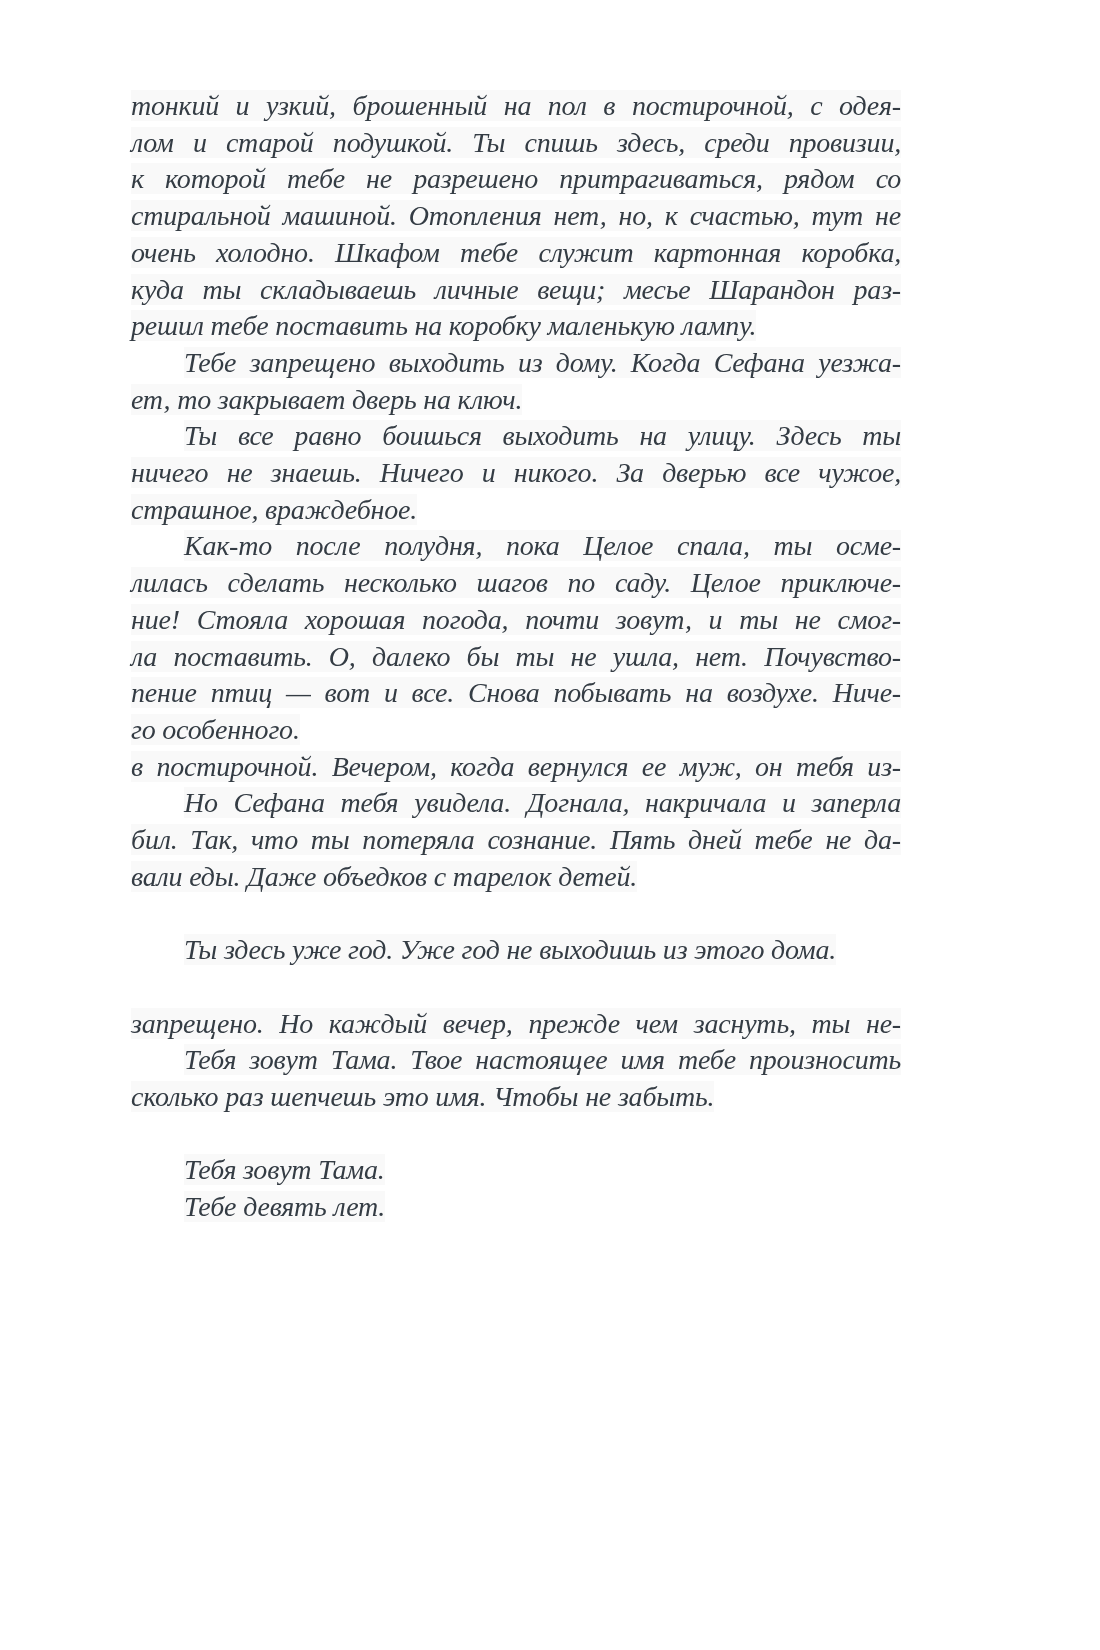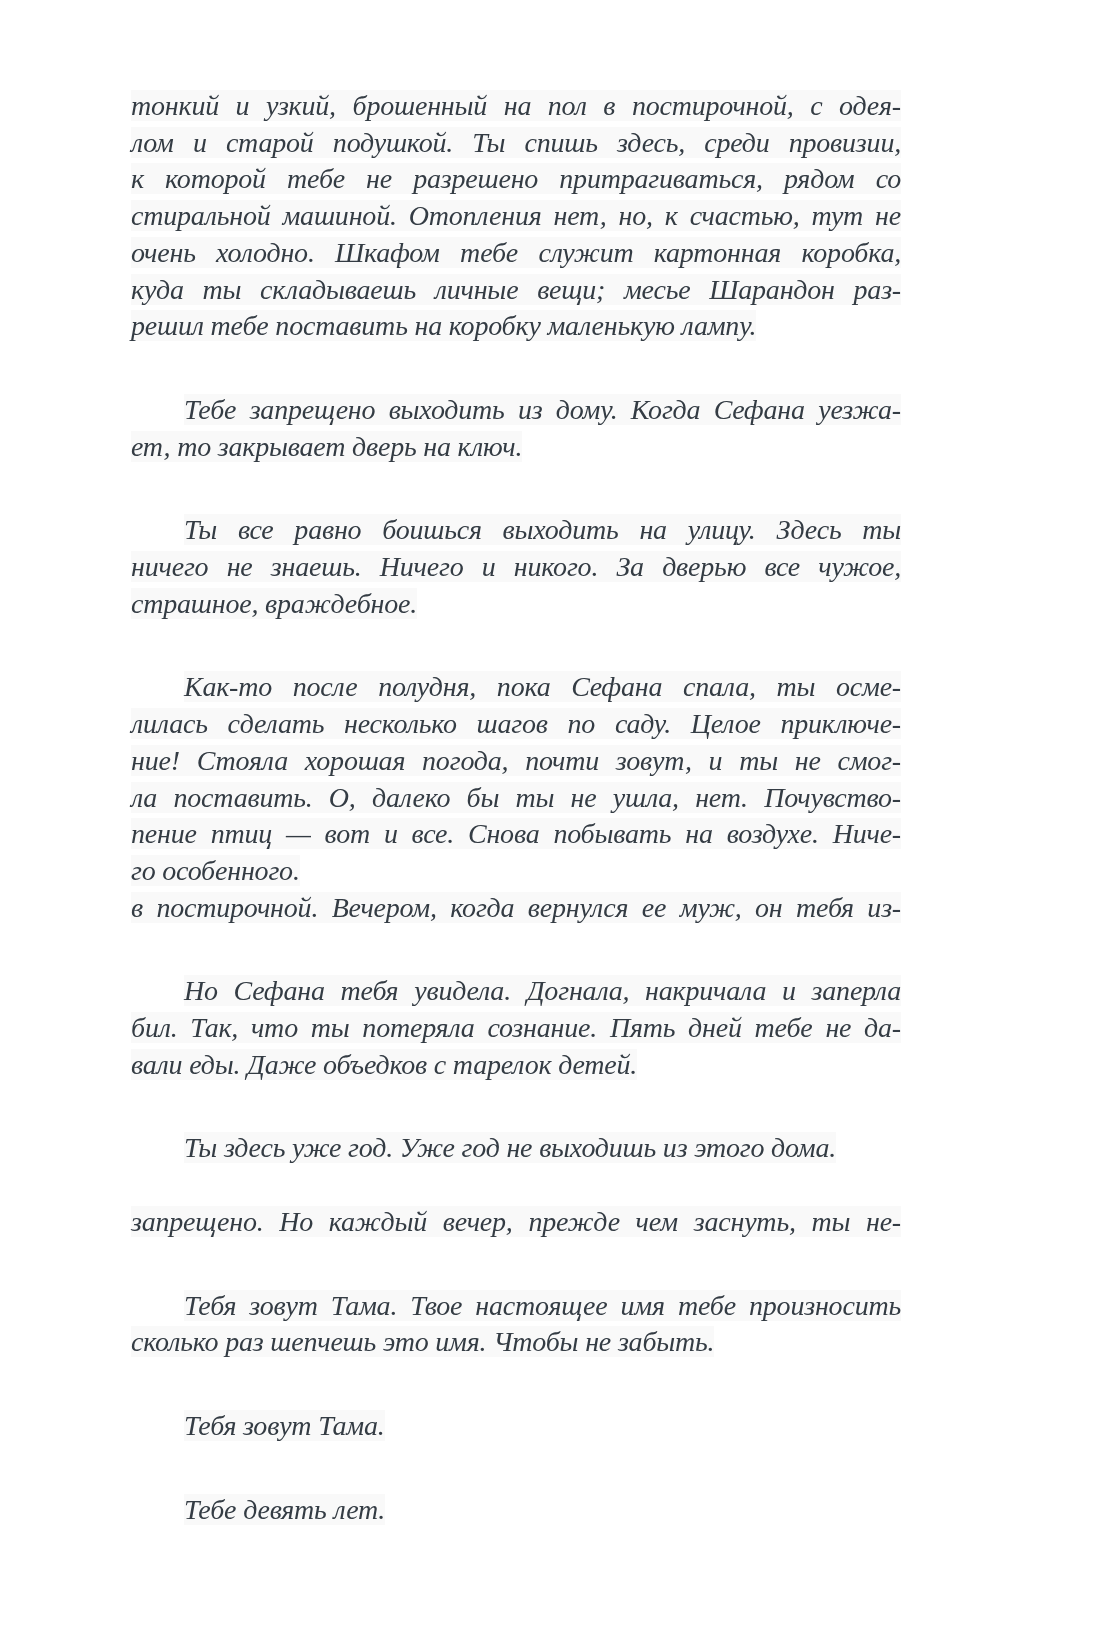--- a/index.html
+++ b/index.html
@@ -29,21 +29,21 @@
   .para { margin: 0; padding: 0; }
   .line {
     text-align: justify;
     text-align-last: justify;
     white-space: normal;
   }
   .line.left {
     text-align: center;
     text-align-last: left;
   }
-  .line.ind { text-indent: 53px; margin-top: 47px; }
+  .line.ind { text-indent: 53px; }
   .para.gap { margin-top: 36.7px; }
   
   .t { background: rgba(0,0,0,0.024); }
 </style>
 </head>
 <body>
 
 <main class="page">
 
   <div class="para">
@@ -61,21 +61,21 @@
     <div class="line left"><span class="t">ет, то закрывает дверь на ключ.</span></div>
   </div>
 
   <div class="para">
     <div class="line ind"><span class="t">Ты все равно боишься выходить на улицу. Здесь ты</span></div>
     <div class="line"><span class="t">ничего не знаешь. Ничего и никого. За дверью все чужое,</span></div>
     <div class="line left"><span class="t">страшное, враждебное.</span></div>
   </div>
 
   <div class="para">
-    <div class="line ind"><span class="t">Как-то после полудня, пока Сефана спала, ты осме-</span></div>
+    <div class="line ind"><span class="t">Как-то после полудня, пока Целое спала, ты осме-</span></div>
     <div class="line"><span class="t">лилась сделать несколько шагов по саду. Целое приключе-</span></div>
     <div class="line"><span class="t">ние! Стояла хорошая погода, почти зовут, и ты не смог-</span></div>
     <div class="line"><span class="t">ла поставить. О, далеко бы ты не ушла, нет. Почувство-</span></div>
     <div class="line"><span class="t">пение птиц — вот и все. Снова побывать на воздухе. Ниче-</span></div>
     <div class="line left"><span class="t">го особенного.</span></div>
   </div>
 
   <div class="para">
     <div class="line"><span class="t">в постирочной. Вечером, когда вернулся ее муж, он тебя из-</span></div>
     <div class="line ind"><span class="t">Но Сефана тебя увидела. Догнала, накричала и заперла</span></div>

